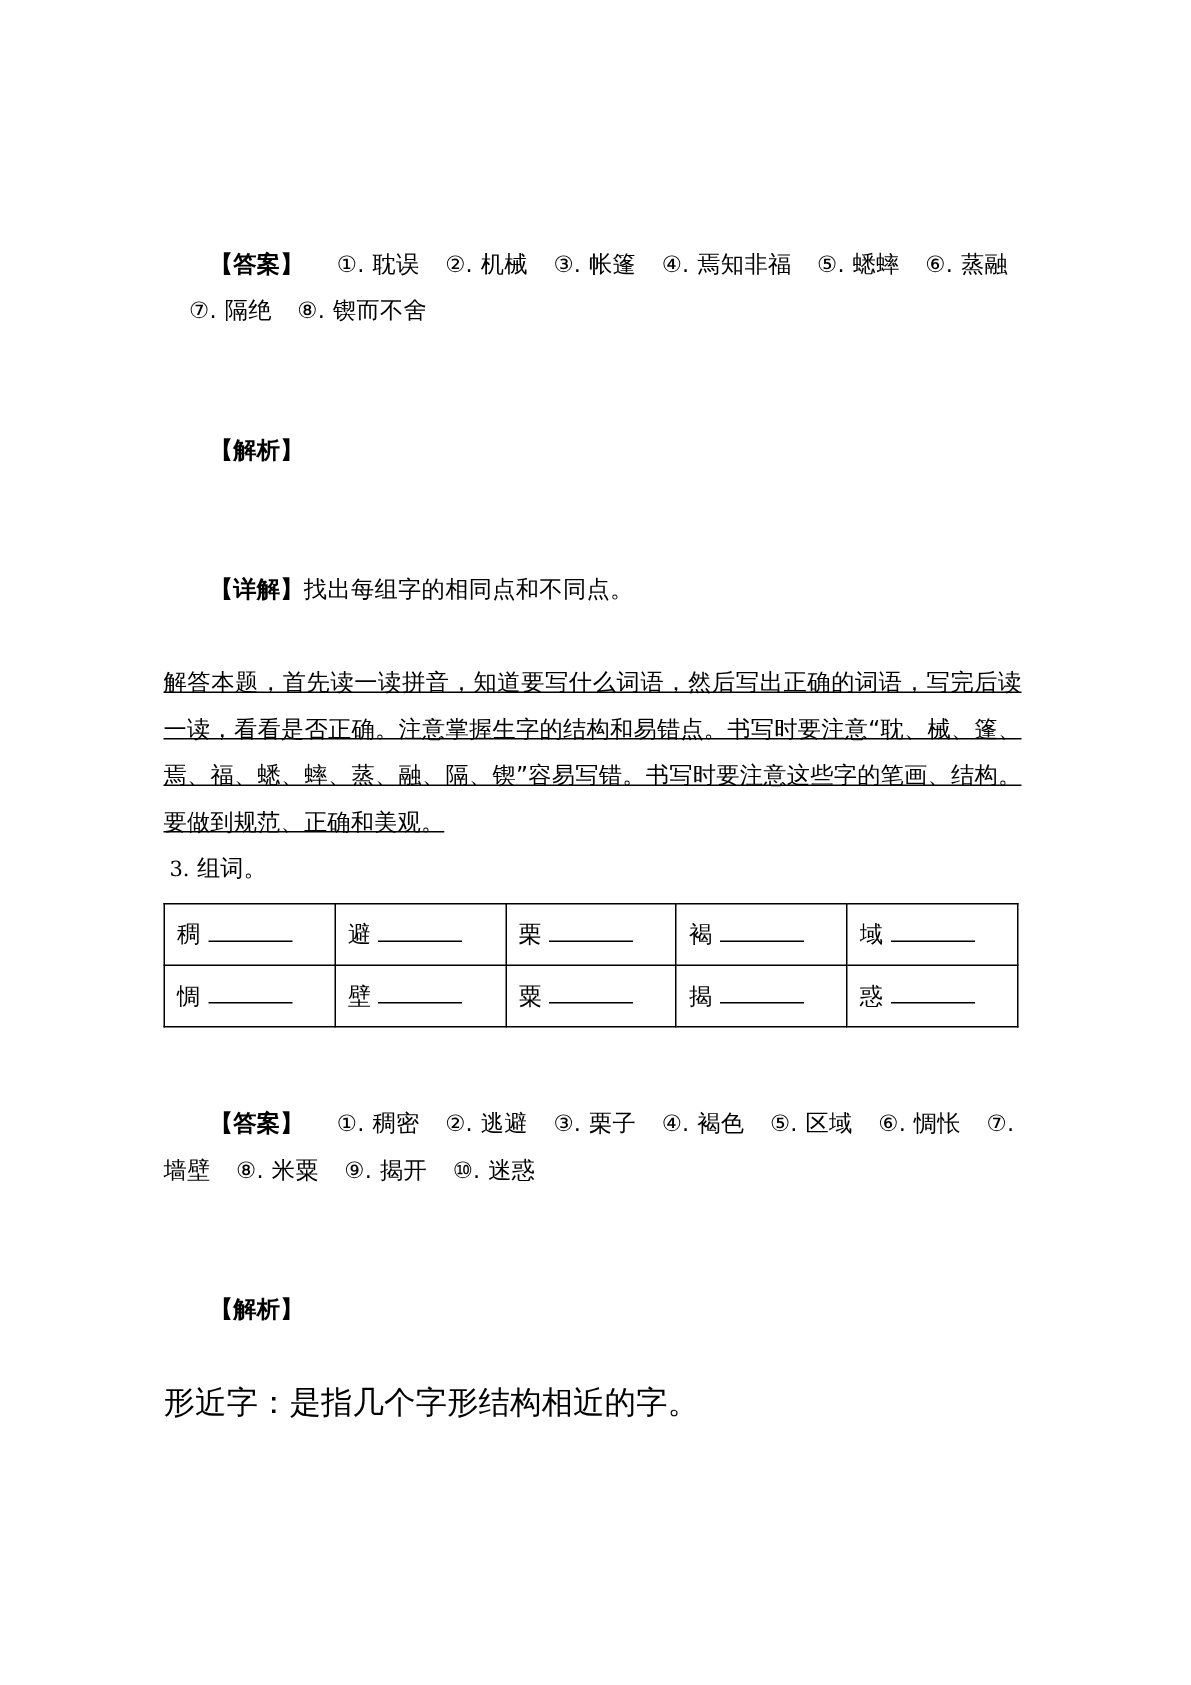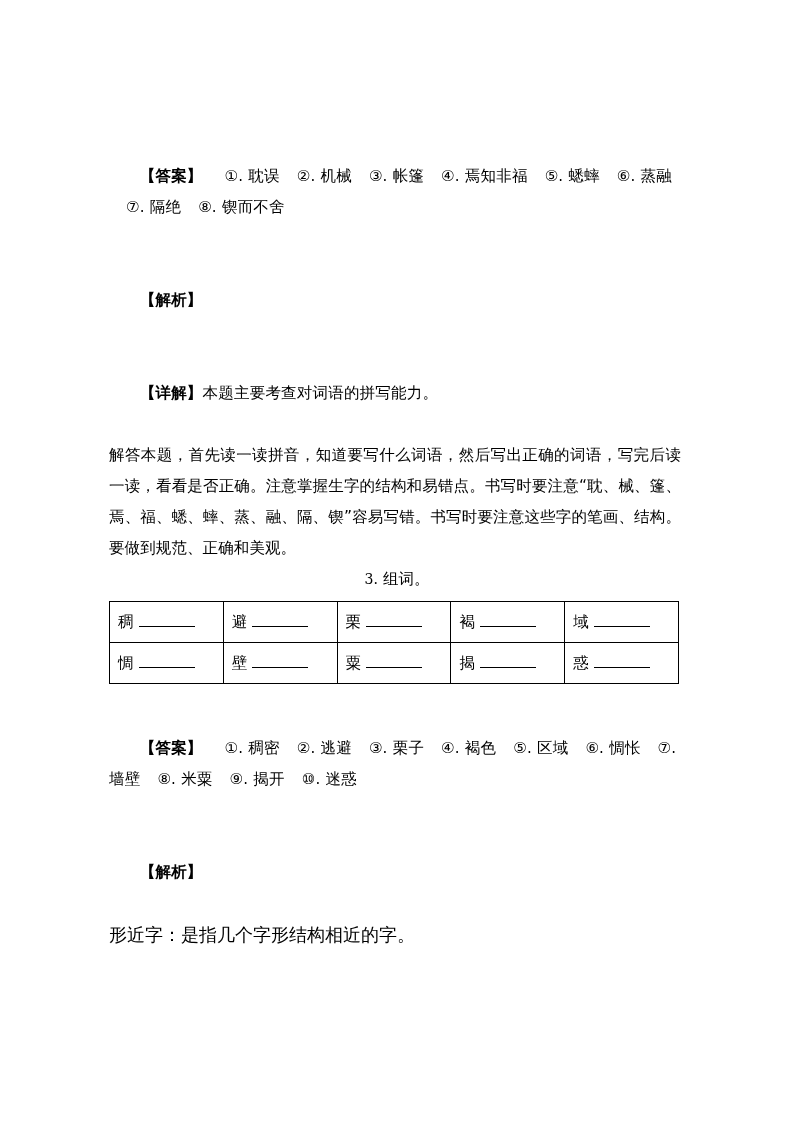--- a/index.html
+++ b/index.html
@@ -38,26 +38,26 @@
   .marker {
     font-weight: bold;
   }
   .para {
     font-size: 15.5px;
     line-height: 31px;
     letter-spacing: 0.1px;
     text-align: justify;
     text-justify: inter-ideograph;
     word-break: break-all;
+    text-decoration: underline;
   }
   .qline {
     font-size: 15.5px;
     line-height: 31px;
     padding-left: 4px;
-    text-align: center;
   }
   .qnum {
     font-family: "DejaVu Serif", "Liberation Serif", serif;
     font-size: 14px;
   }
   table.grid {
     border-collapse: collapse;
     width: 570px;
     margin-top: 6px;
     margin-bottom: 4px;
@@ -81,40 +81,40 @@
     width: 56px;
     height: 13px;
     margin-left: 5px;
     vertical-align: baseline;
   }
   .spacer-md { height: 14px; }
   .ans-gap { display: inline-block; width: 17px; }
   .ans-gap-lg { display: inline-block; width: 22px; }
   .circled { font-size: 15px; }
   .explain-line {
-    font-size: 18px;
+    font-size: 21px;
     line-height: 31px;
   }
 </style>
 </head>
 <body>
 
 <div class="page">
   <div class="content">
 
     <div class="line">
       <span class="marker">【答案】</span><span class="ans-gap-lg"></span><span class="circled">①.</span> <span>耽误</span><span class="ans-gap"></span><span class="circled">②.</span> <span>机械</span><span class="ans-gap"></span><span class="circled">③.</span> <span>帐篷</span><span class="ans-gap"></span><span class="circled">④.</span> <span>焉知非福</span><span class="ans-gap"></span><span class="circled">⑤.</span> <span>蟋蟀</span><span class="ans-gap"></span><span class="circled">⑥.</span> <span>蒸融</span><span class="ans-gap"></span><span class="circled">⑦.</span> <span>隔绝</span><span class="ans-gap"></span><span class="circled">⑧.</span> <span>锲而不舍</span>
     </div>
 
     <div class="line">
       <span class="marker">【解析】</span>
     </div>
 
     <div class="line">
-      <span class="marker">【详解】</span><span>本题主要考查对词语的拼写能力。</span>
+      <span class="marker">【详解】</span><span>找出每组字的相同点和不同点。</span>
     </div>
 
     <div class="para">解答本题，首先读一读拼音，知道要写什么词语，然后写出正确的词语，写完后读一读，看看是否正确。注意掌握生字的结构和易错点。书写时要注意“耽、械、篷、焉、福、蟋、蟀、蒸、融、隔、锲”容易写错。书写时要注意这些字的笔画、结构。要做到规范、正确和美观。</div>
 
     <div class="qline">
       <span class="qnum">3.</span> <span>组词。</span>
     </div>
 
     <table class="grid">
       <tbody>

